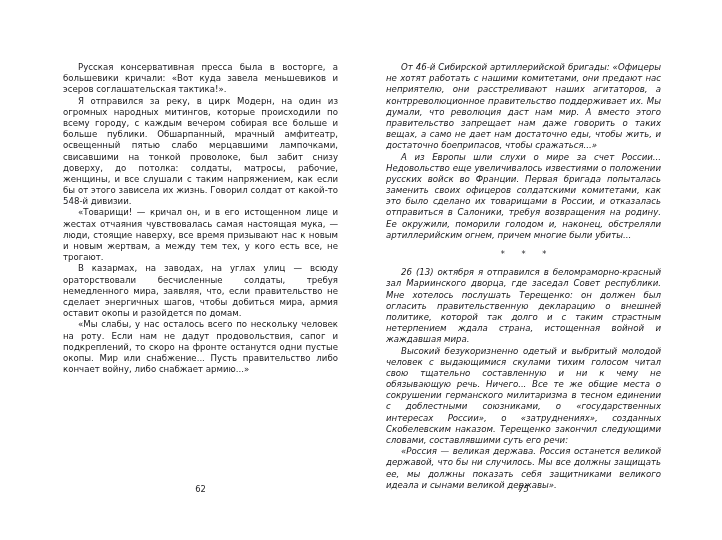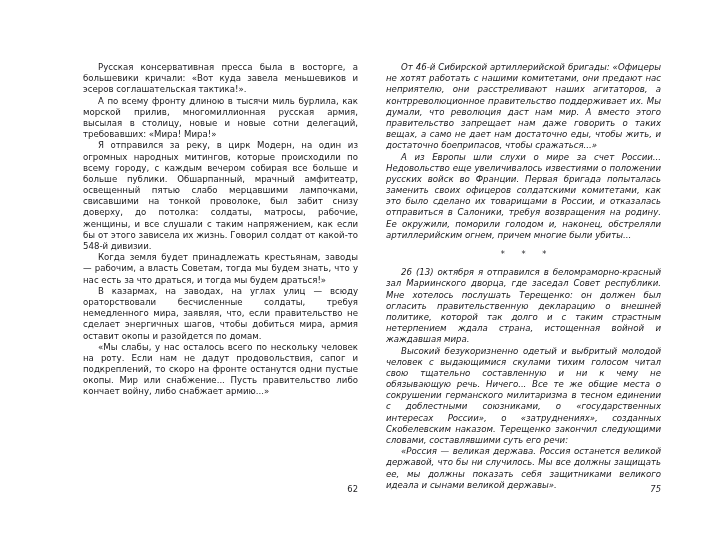--- a/index.html
+++ b/index.html
@@ -20,21 +20,21 @@
     width: 722px;
     height: 540px;
     background: #ffffff;
   }
 
   .page {
     position: absolute;
     top: 0;
     height: 540px;
   }
-  .page-left  { left: 0px;   width: 361px; margin-left: 20px; }
+  .page-left  { left: 0px;   width: 361px; }
   .page-right { left: 361px; width: 361px; font-style: italic; }
 
   .textblock {
     position: absolute;
     top: 62px;
     font-size: 8.6px;
     line-height: 11.18px;
     text-align: justify;
     text-justify: inter-word;
     color: #17171a;
@@ -64,37 +64,36 @@
     padding-bottom: 7.5px;
     color: #2a2a2e;
   }
 
   .folio {
     position: absolute;
     top: 484px;
     font-size: 8.4px;
     line-height: 11px;
     color: #1f1f22;
-    text-align: right;
+    text-align: center;
     width: 275px;
   }
   .page-left .folio  { left: 63px; }
   .page-right .folio { left: 25px; }
 </style>
 </head>
 <body>
 
 <div class="spread">
 
   <div class="page page-left">
     <div class="textblock">
       <p class="para">Русская консервативная пресса была в восторге, а большевики кричали: «Вот куда завела меньшевиков и эсеров соглашательская тактика!».</p>
-      <p class="para">А по всему фронту длиною в тысячи миль бурлила, как морской прилив, многомиллионная русская армия, высылая в столицу, новые и новые сотни делегаций, требовавших: «Мира! Мира!»</p>
       <p class="para">Я отправился за реку, в цирк Модерн, на один из огромных народных митингов, которые происходили по всему городу, с каждым вечером собирая все больше и больше публики. Обшарпанный, мрачный амфитеатр, освещенный пятью слабо мерцавшими лампочками, свисавшими на тонкой проволоке, был забит снизу доверху, до потолка: солдаты, матросы, рабочие, женщины, и все слушали с таким напряжением, как если бы от этого зависела их жизнь. Говорил солдат от какой-то 548-й дивизии.</p>
-      <p class="para">Когда земля будет принадлежать крестьянам, заводы — рабочим, а власть Советам, тогда мы будем знать, что у нас есть за что драться, и тогда мы будем драться!»</p>
+      <p class="para">«Товарищи! — кричал он, и в его истощенном лице и жестах отчаяния чувствовалась самая настоящая мука, — люди, стоящие наверху, все время призывают нас к новым и новым жертвам, а между тем тех, у кого есть все, не трогают.</p>
       <p class="para">В казармах, на заводах, на углах улиц — всюду ораторствовали бесчисленные солдаты, требуя немедленного мира, заявляя, что, если правительство не сделает энергичных шагов, чтобы добиться мира, армия оставит окопы и разойдется по домам.</p>
       <p class="para">«Мы слабы, у нас осталось всего по нескольку человек на роту. Если нам не дадут продовольствия, сапог и подкреплений, то скоро на фронте останутся одни пустые окопы. Мир или снабжение... Пусть правительство либо кончает войну, либо снабжает армию...»</p>
     </div>
     <div class="folio">62</div>
   </div>
 
   <div class="page page-right">
     <div class="textblock">
       <p class="para">От 46-й Сибирской артиллерийской бригады: «Офицеры не хотят работать с нашими комитетами, они предают нас неприятелю, они расстреливают наших агитаторов, а контрреволюционное правительство поддерживает их. Мы думали, что революция даст нам мир. А вместо этого правительство запрещает нам даже говорить о таких вещах, а само не дает нам достаточно еды, чтобы жить, и достаточно боеприпасов, чтобы сражаться...»</p>
       <p class="para">А из Европы шли слухи о мире за счет России... Недовольство еще увеличивалось известиями о положении русских войск во Франции. Первая бригада попыталась заменить своих офицеров солдатскими комитетами, как это было сделано их товарищами в России, и отказалась отправиться в Салоники, требуя возвращения на родину. Ее окружили, поморили голодом и, наконец, обстреляли артиллерийским огнем, причем многие были убиты...</p>

